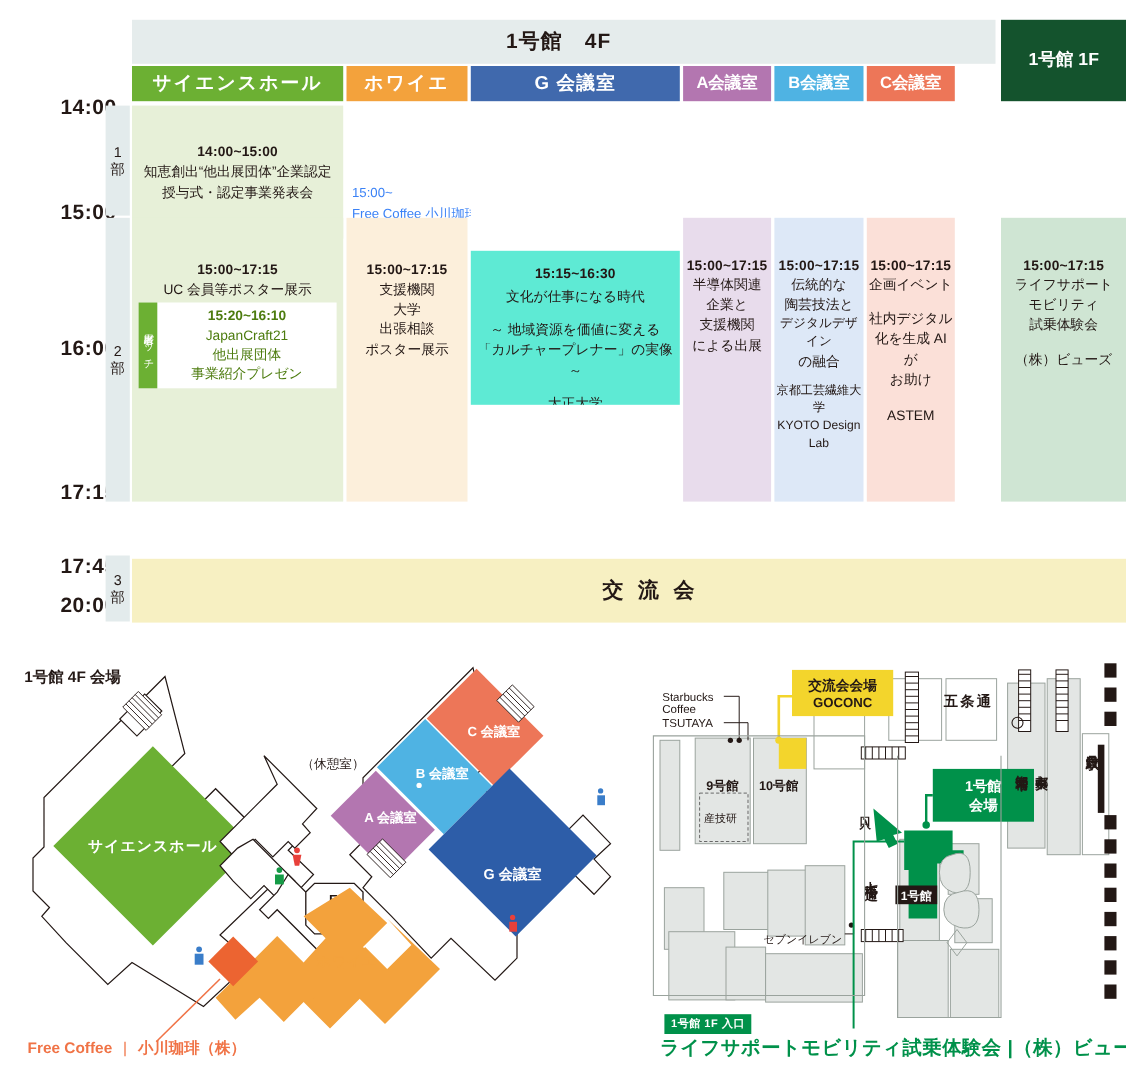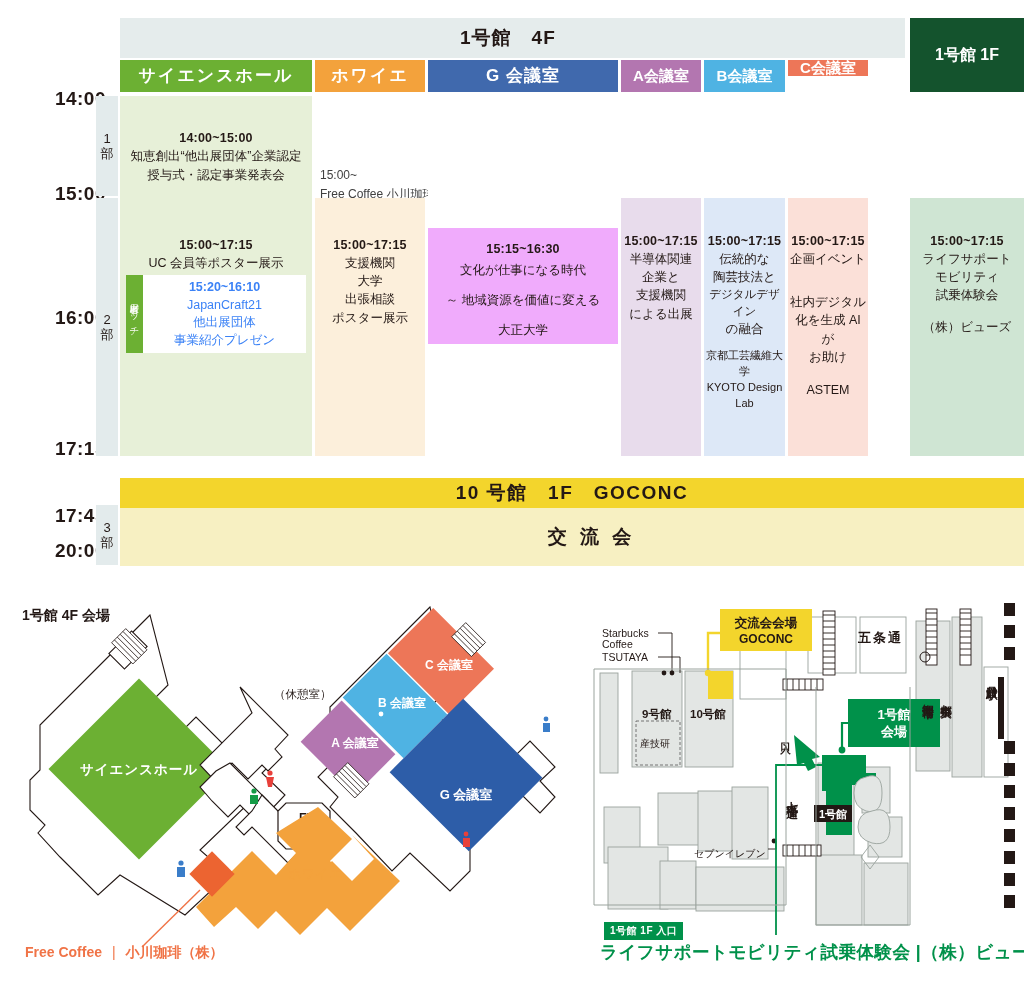--- a/index.html
+++ b/index.html
@@ -88,28 +88,28 @@
     writing-mode: vertical-rl;
     letter-spacing: .5px;
     line-height: 1;
     font-weight: 500;
   }
   .pitch-body {
     flex: 1;
     display: flex; flex-direction: column;
     align-items: center; justify-content: center;
     line-height: 1.4;
-    color: #3b82f6;
+    color: #4d7c0f;
   }
   .pitch-body .t { font-weight: bold; font-size: 12.5px; }
   .pitch-body .l { font-size: 12.5px; }
 
   .coffee-note {
     position: absolute;
-    color: #404040;
+    color: #3b82f6;
     font-size: 12px;
     line-height: 1.55;
     text-align: left;
     font-weight: 500;
   }
 
   .gc-band {
     position: absolute;
     background: #f3d52c;
     color: #231815;
@@ -152,21 +152,21 @@
 
     <div class="hdr-floor" style="left:120px; top:18px; width:785px; height:40px; justify-content:flex-start; padding-left:340px;">1号館　4F</div>
 
     <div class="room-hdr" style="left:910px; top:18px; width:114px; height:74px; background:#14532d; font-size:16px;">1号館 1F</div>
 
     <div class="room-hdr" style="left:120px; top:60px; width:192px; height:32px; background:#6cb033; font-size:17px; letter-spacing:2px;">サイエンスホール</div>
     <div class="room-hdr" style="left:315px; top:60px; width:110px; height:32px; background:#f3a23c; font-size:17px; letter-spacing:2px;">ホワイエ</div>
     <div class="room-hdr" style="left:428px; top:60px; width:190px; height:32px; background:#4069ad; font-size:17px; letter-spacing:1px;">G 会議室</div>
     <div class="room-hdr" style="left:621px; top:60px; width:80px; height:32px; background:#b376b0; font-size:15px;">A会議室</div>
     <div class="room-hdr" style="left:704px; top:60px; width:81px; height:32px; background:#4fb3e3; font-size:15px;">B会議室</div>
-    <div class="room-hdr" style="left:788px; top:60px; width:80px; height:16px; background:#ed7658; font-size:15px;">C会議室</div>
+    <div class="room-hdr" style="left:788px; top:60px; width:80px; height:32px; background:#ed7658; font-size:15px;">C会議室</div>
 
     <div class="time-label" style="top:88px;">14:00</div>
     <div class="time-label" style="top:183px;">15:00</div>
     <div class="time-label" style="top:307px;">16:00</div>
     <div class="time-label" style="top:438px;">17:15</div>
     <div class="time-label" style="top:505px;">17:45</div>
     <div class="time-label" style="top:540px;">20:00</div>
 
     <div class="part-col" style="top:96px; height:100px;">
       <span>1</span>
@@ -210,24 +210,25 @@
 
     <div class="cell" style="left:315px; top:198px; width:110px; height:258px; background:#fcefdb; justify-content:flex-start; padding-top:38px;">
       <div class="t">15:00~17:15</div>
       <div class="l">支援機関</div>
       <div class="l">大学</div>
       <div class="l">出張相談</div>
       <div class="l">ポスター展示</div>
     </div>
 
     <div class="cell" style="left:428px; top:96px; width:190px; height:360px; background:#ffffff;"></div>
-    <div class="cell" style="left:428px; top:228px; width:190px; height:116px; background:#f0abfc; justify-content:flex-start; padding-top:12px;">
+    <div class="cell" style="left:428px; top:228px; width:190px; height:140px; background:#5eead4; justify-content:flex-start; padding-top:12px;">
       <div class="t">15:15~16:30</div>
       <div class="l" style="margin-top:3px;">文化が仕事になる時代</div>
       <div class="l" style="margin-top:12px;text-align:center;">～ 地域資源を価値に変える</div>
+      <div class="l">「カルチャープレナー」の実像 ～</div>
       <div class="l" style="margin-top:12px;">大正大学</div>
     </div>
 
     <div class="cell" style="left:621px; top:198px; width:80px; height:258px; background:#e8dcec; justify-content:flex-start; padding-top:34px;">
       <div class="t">15:00~17:15</div>
       <div class="l">半導体関連</div>
       <div class="l">企業と</div>
       <div class="l">支援機関</div>
       <div class="l">による出展</div>
     </div>
@@ -239,35 +240,34 @@
       <div class="l" style="font-size:11.5px;">デジタルデザイン</div>
       <div class="l">の融合</div>
       <div class="sm" style="margin-top:10px;">京都工芸繊維大学</div>
       <div class="sm">KYOTO Design</div>
       <div class="sm">Lab</div>
     </div>
 
     <div class="cell" style="left:788px; top:198px; width:80px; height:258px; background:#fbe0d8; justify-content:flex-start; padding-top:34px;">
       <div class="t">15:00~17:15</div>
       <div class="l">企画イベント</div>
-      <div class="l" style="margin-top:25px;font-family:Liberation Serif, serif;">社内デジタル</div>
+      <div class="l" style="margin-top:13px;font-family:Liberation Serif, serif;">社内デジタル</div>
       <div class="l">化を生成 AI が</div>
       <div class="l">お助け</div>
       <div class="l" style="margin-top:15px;">ASTEM</div>
     </div>
 
     <div class="cell" style="left:910px; top:198px; width:114px; height:258px; background:#cfe5d3; justify-content:flex-start; padding-top:34px;">
       <div class="t">15:00~17:15</div>
       <div class="l">ライフサポート</div>
       <div class="l">モビリティ</div>
       <div class="l">試乗体験会</div>
       <div class="l" style="margin-top:13px;">（株）ビューズ</div>
     </div>
 
-    <div class="gc-band" style="left:120px; top:478px; width:904px; height:30px;">10 号館　1F　GOCONC</div>
     <div class="gc-body" style="left:120px; top:508px; width:904px; height:58px;">交 流 会</div>
   </div>
 
   <div style="position:absolute; left:0; top:595px; width:560px; height:392px;">
     <div class="map-title" style="left:22px; top:12px;">1号館 4F 会場</div>
 
     <svg width="560" height="392" viewBox="0 0 560 392">
       <g stroke="#231815" stroke-width="1.1" fill="none">
 
         <path d="M150 20 L40 130 L40 175 L30 185 L30 215 L45 230 L38 238 L60 262 L98 300 L120 280 L185 320 L215 292

